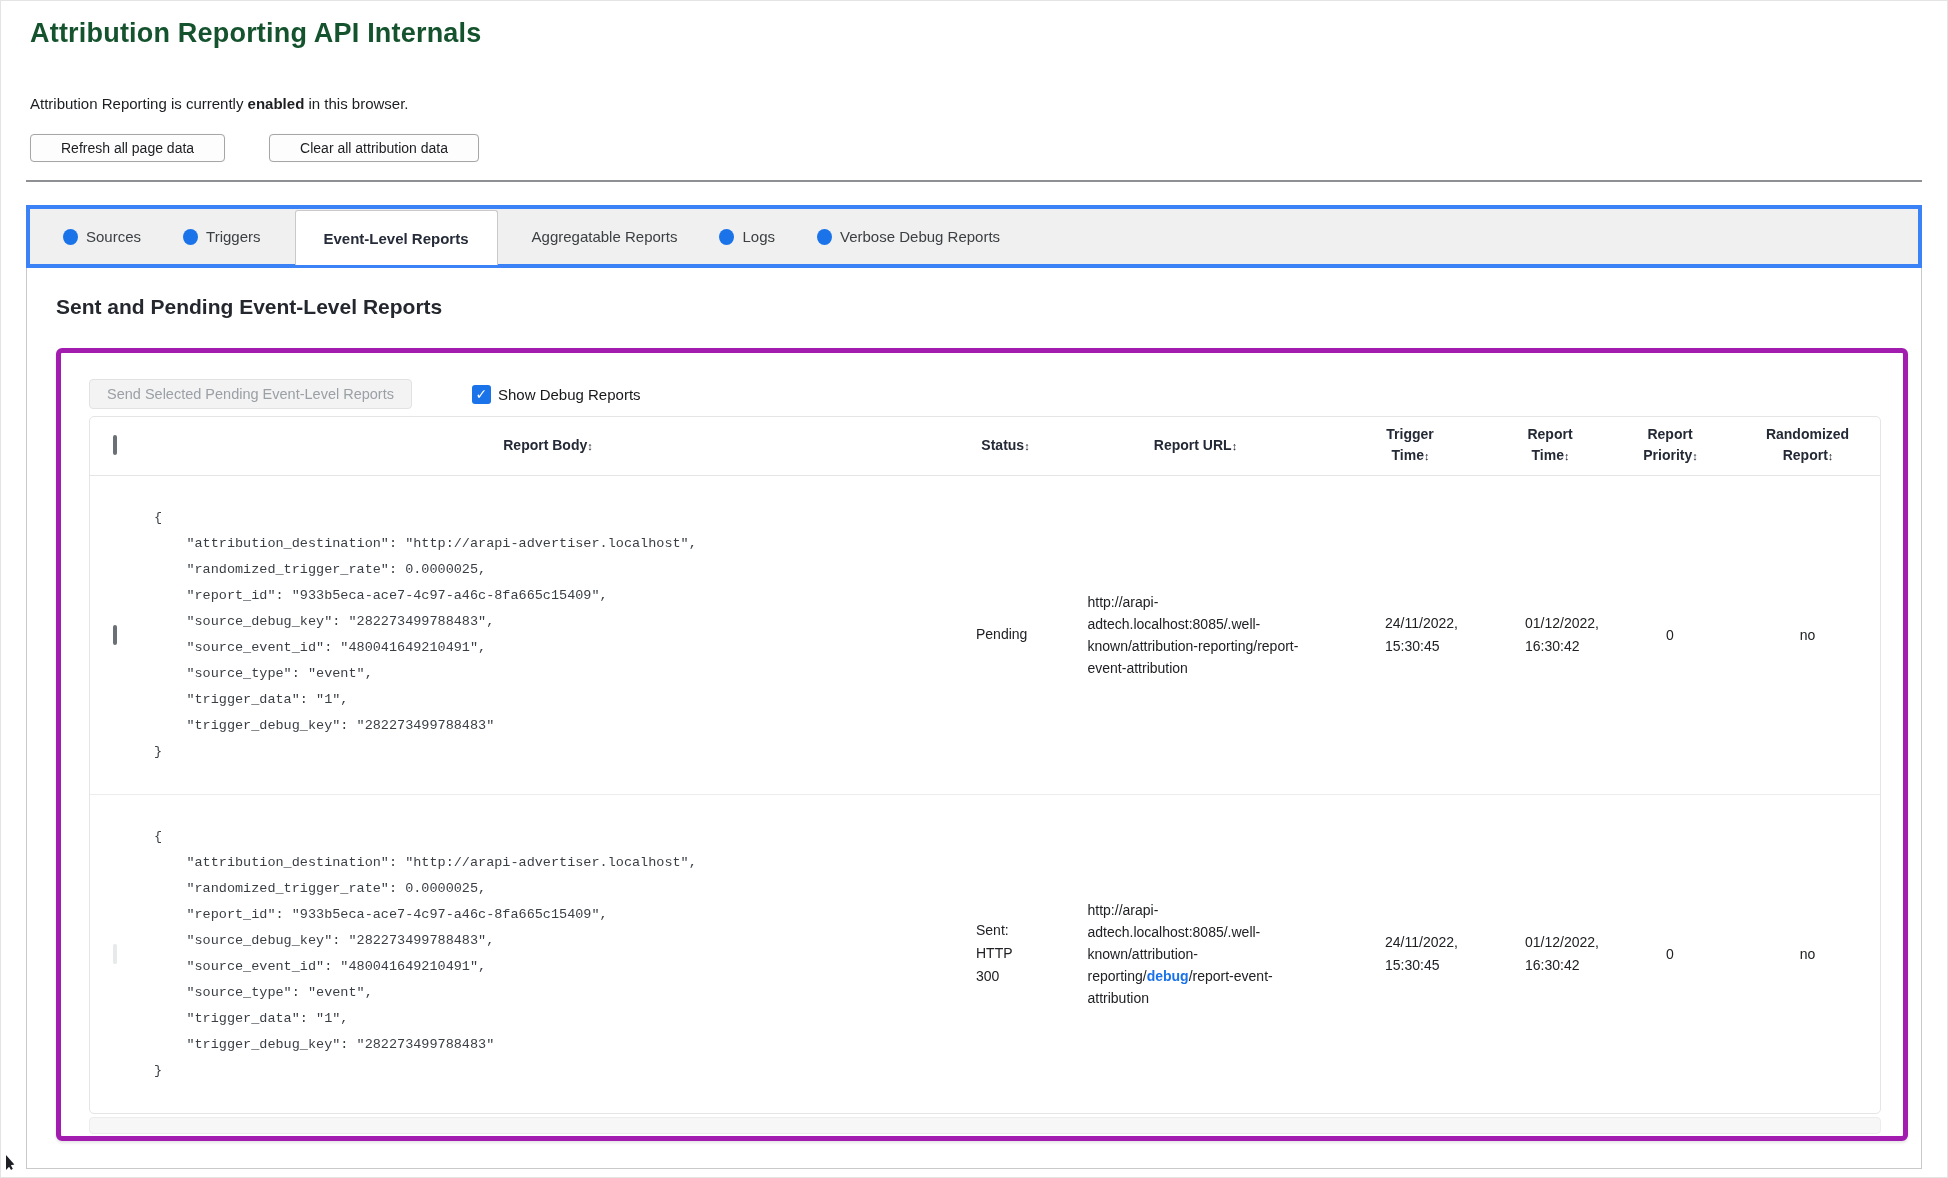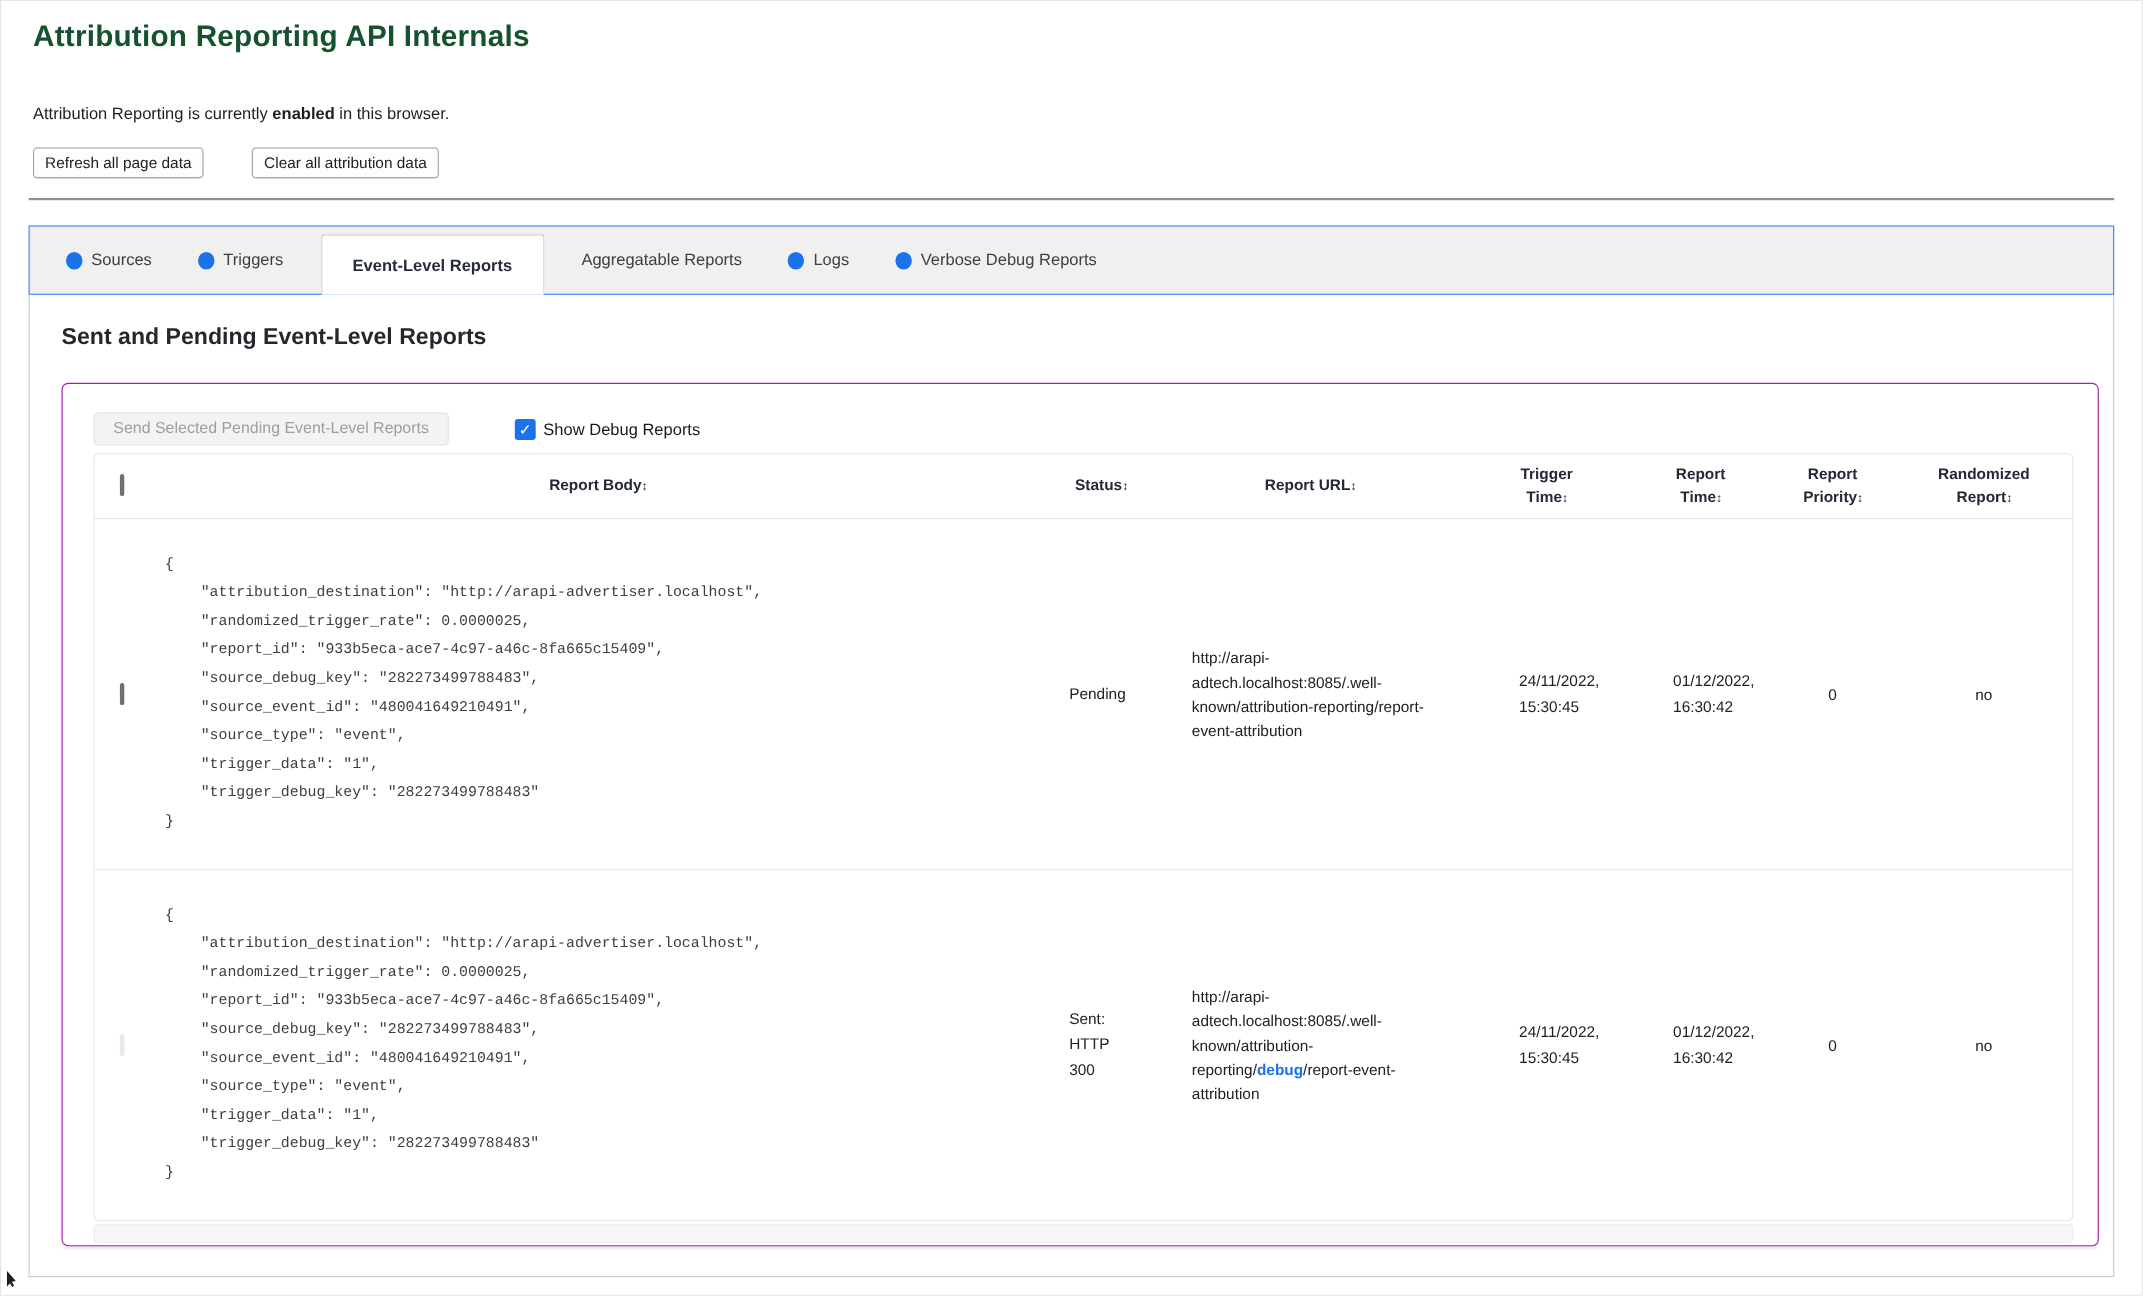--- a/index.html
+++ b/index.html
@@ -25,31 +25,31 @@
     margin:46px 0 0 4px;
     font-size:15px; color:#1c1e21;
   }
   p.intro b { font-weight:bold; }
   .actions { display:flex; gap:44px; margin:22px 0 0 4px; }
   .btn {
     font-family:inherit;
     font-size:14px; color:#1b1d20;
     background:#fdfdfd;
     border:1px solid #a6a6a6; border-radius:4px;
-    padding:5px 10px;
+    padding:5px 30px;
     box-shadow:0 0 1px rgba(0,0,0,.08);
     cursor:default;
   }
   hr.rule { border:none; border-top:2px solid #8f9094; margin:18px 0 0 0; }
 
   
   .tabbox { margin-top:23px; }
   .tab-strip {
     background:#f0f0f0;
-    border:1px solid #3b82f6;
+    border:4px solid #3b82f6;
     height:63px;
     display:flex; align-items:center;
     padding-left:33px;
     position:relative;
   }
   .tab {
     display:flex; align-items:center;
     margin-right:42px;
     font-size:15px; color:#3c4043;
     white-space:nowrap;
@@ -75,21 +75,21 @@
     padding:1px 13px 27px 29px;
   }
   h2.section-heading {
     margin:26px 0 0 0;
     font-size:21px; font-weight:bold; color:#24282e;
   }
 
   
   .report-panel {
     margin-top:29px;
-    border:1px solid #a21caf; border-radius:6px;
+    border:5px solid #a21caf; border-radius:6px;
     background:#fff;
     padding:26px 22px 2px 28px;
     box-shadow:0 2px 3px rgba(0,0,0,.10);
   }
   .panel-toolbar { display:flex; align-items:center; }
   .btn-disabled {
     font-family:inherit;
     font-size:14.5px; color:#9aa0a6;
     background:#f3f3f3;
     border:1px solid #e2e2e2; border-radius:4px;

